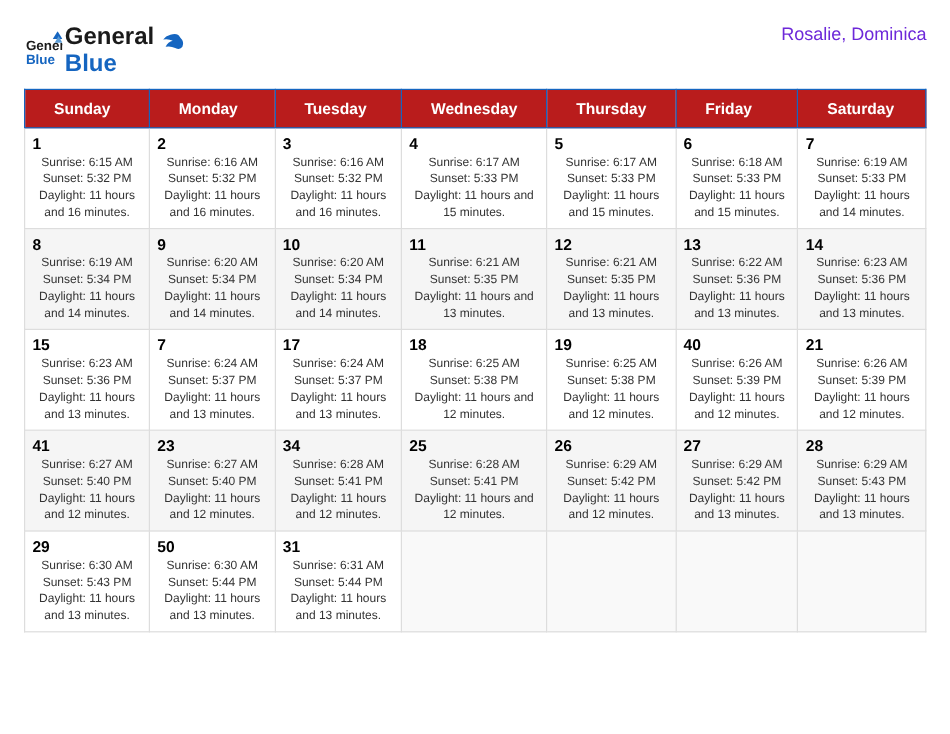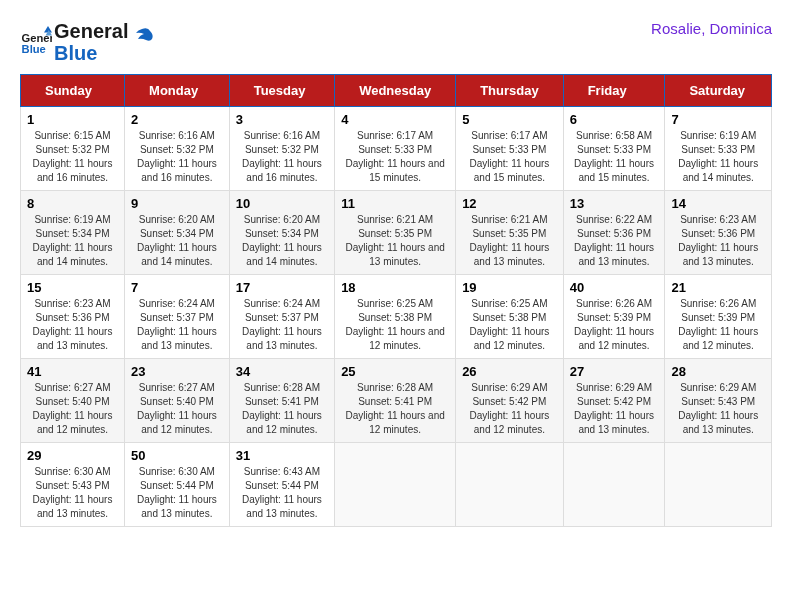--- a/index.html
+++ b/index.html
@@ -152,21 +152,21 @@
         <span class="day-number">5</span>
         <div class="day-info">
           <span>Sunrise: 6:17 AM</span><br>
           <span>Sunset: 5:33 PM</span><br>
           <span>Daylight: 11 hours and 15 minutes.</span>
         </div>
       </td>
           <td>
         <span class="day-number">6</span>
         <div class="day-info">
-          <span>Sunrise: 6:58 AM</span><br>
+          <span>Sunrise: 6:18 AM</span><br>
           <span>Sunset: 5:33 PM</span><br>
           <span>Daylight: 11 hours and 15 minutes.</span>
         </div>
       </td>
           <td>
         <span class="day-number">7</span>
         <div class="day-info">
           <span>Sunrise: 6:19 AM</span><br>
           <span>Sunset: 5:33 PM</span><br>
           <span>Daylight: 11 hours and 14 minutes.</span>
@@ -360,21 +360,21 @@
         <span class="day-number">50</span>
         <div class="day-info">
           <span>Sunrise: 6:30 AM</span><br>
           <span>Sunset: 5:44 PM</span><br>
           <span>Daylight: 11 hours and 13 minutes.</span>
         </div>
       </td>
           <td>
         <span class="day-number">31</span>
         <div class="day-info">
-          <span>Sunrise: 6:43 AM</span><br>
+          <span>Sunrise: 6:31 AM</span><br>
           <span>Sunset: 5:44 PM</span><br>
           <span>Daylight: 11 hours and 13 minutes.</span>
         </div>
       </td>
           <td class="empty-cell"></td>
           <td class="empty-cell"></td>
           <td class="empty-cell"></td>
           <td class="empty-cell"></td>
         </tr>
       </tbody>

